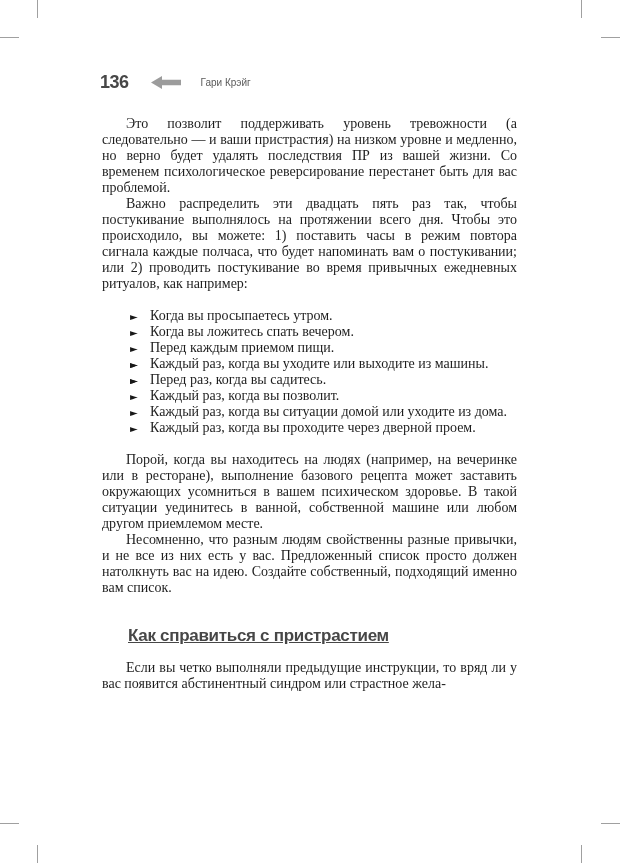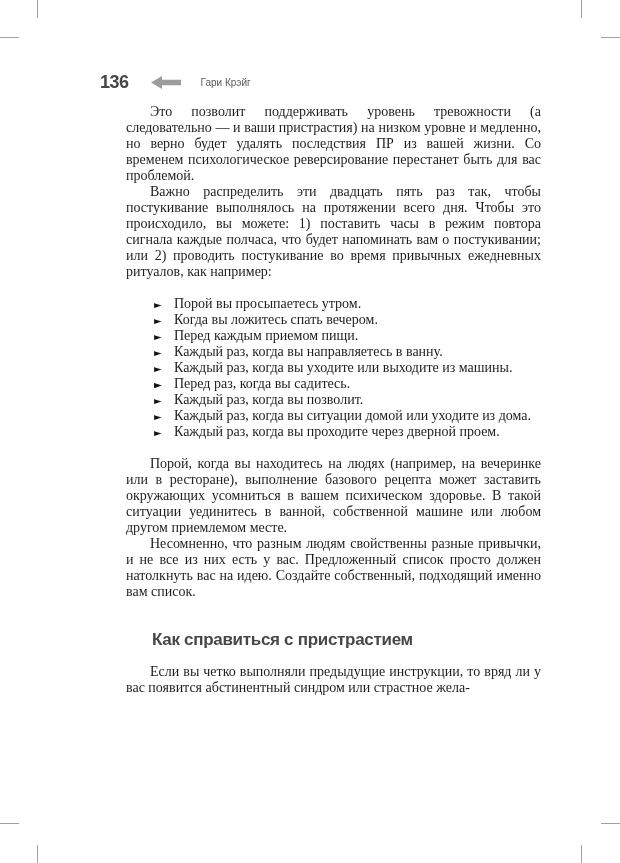--- a/index.html
+++ b/index.html
@@ -52,27 +52,26 @@
   .running-title {
     margin-left: 20px;
     font-size: 10px;
     color: #5a5a5a;
   }
 
   
   .page-body {
     position: absolute;
     left: 102px;
-    top: 104px;
+    top: 116px;
     width: 415px;
     font-size: 14px;
     line-height: 16px;
     color: #1e1e1e;
     text-align: justify;
-    margin-left: 24px;
   }
   .page-body p {
     margin: 0;
     text-indent: 24px;
   }
 
   
   .occasions-list {
     list-style: none;
     margin: 16px 0 16px 0;
@@ -94,20 +93,21 @@
 
   
   .section-heading {
     margin: 32px 0 16px 0;
     padding-left: 26px;
     font-family: "Liberation Sans", sans-serif;
     font-weight: bold;
     font-size: 17px;
     letter-spacing: -0.3px;
     color: #474747;
+    text-decoration: underline;
   }
 </style>
 </head>
 <body>
 
 <div class="page">
 
   <div class="crop v tl-v"></div>
   <div class="crop v tr-v"></div>
   <div class="crop h tl-h"></div>
@@ -125,24 +125,24 @@
       </svg>
     </span>
     <span class="running-title">Гари Крэйг</span>
   </header>
 
   <main class="page-body">
     <p>Это позволит поддерживать уровень тревожности (а следовательно — и ваши пристрастия) на низком уровне и медленно, но верно будет удалять последствия ПР из вашей жизни. Со временем психологическое реверсирование перестанет быть для вас проблемой.</p>
     <p>Важно распределить эти двадцать пять раз так, чтобы постукивание выполнялось на протяжении всего дня. Чтобы это происходило, вы можете: 1) поставить часы в режим повтора сигнала каждые полчаса, что будет напоминать вам о постукивании; или 2) проводить постукивание во время привычных ежедневных ритуалов, как например:</p>
 
     <ul class="occasions-list">
-      <li><span class="bullet">►</span><span>Порой вы просыпаетесь утром.</span></li>
+      <li><span class="bullet">►</span><span>Когда вы просыпаетесь утром.</span></li>
       <li><span class="bullet">►</span><span>Когда вы ложитесь спать вечером.</span></li>
       <li><span class="bullet">►</span><span>Перед каждым приемом пищи.</span></li>
-      <li><span class="bullet">►</span><span>Каждый раз, когда вы направляетесь в ванну.</span></li>
+      <li><span class="bullet">►</span></li>
       <li><span class="bullet">►</span><span>Каждый раз, когда вы уходите или выходите из машины.</span></li>
       <li><span class="bullet">►</span></li>
       <li><span class="bullet">►</span><span>Перед раз, когда вы садитесь.</span></li>
       <li><span class="bullet">►</span><span>Каждый раз, когда вы позволит.</span></li>
       <li><span class="bullet">►</span><span>Каждый раз, когда вы ситуации домой или уходите из дома.</span></li>
       <li><span class="bullet">►</span><span>Каждый раз, когда вы проходите через дверной проем.</span></li>
     </ul>
 
     <p>Порой, когда вы находитесь на людях (например, на вечеринке или в ресторане), выполнение базового рецепта может заставить окружающих усомниться в вашем психическом здоровье. В такой ситуации уединитесь в ванной, собственной машине или любом другом приемлемом месте.</p>
     <p>Несомненно, что разным людям свойственны разные привычки, и не все из них есть у вас. Предложенный список просто должен натолкнуть вас на идею. Создайте собственный, подходящий именно вам список.</p>

